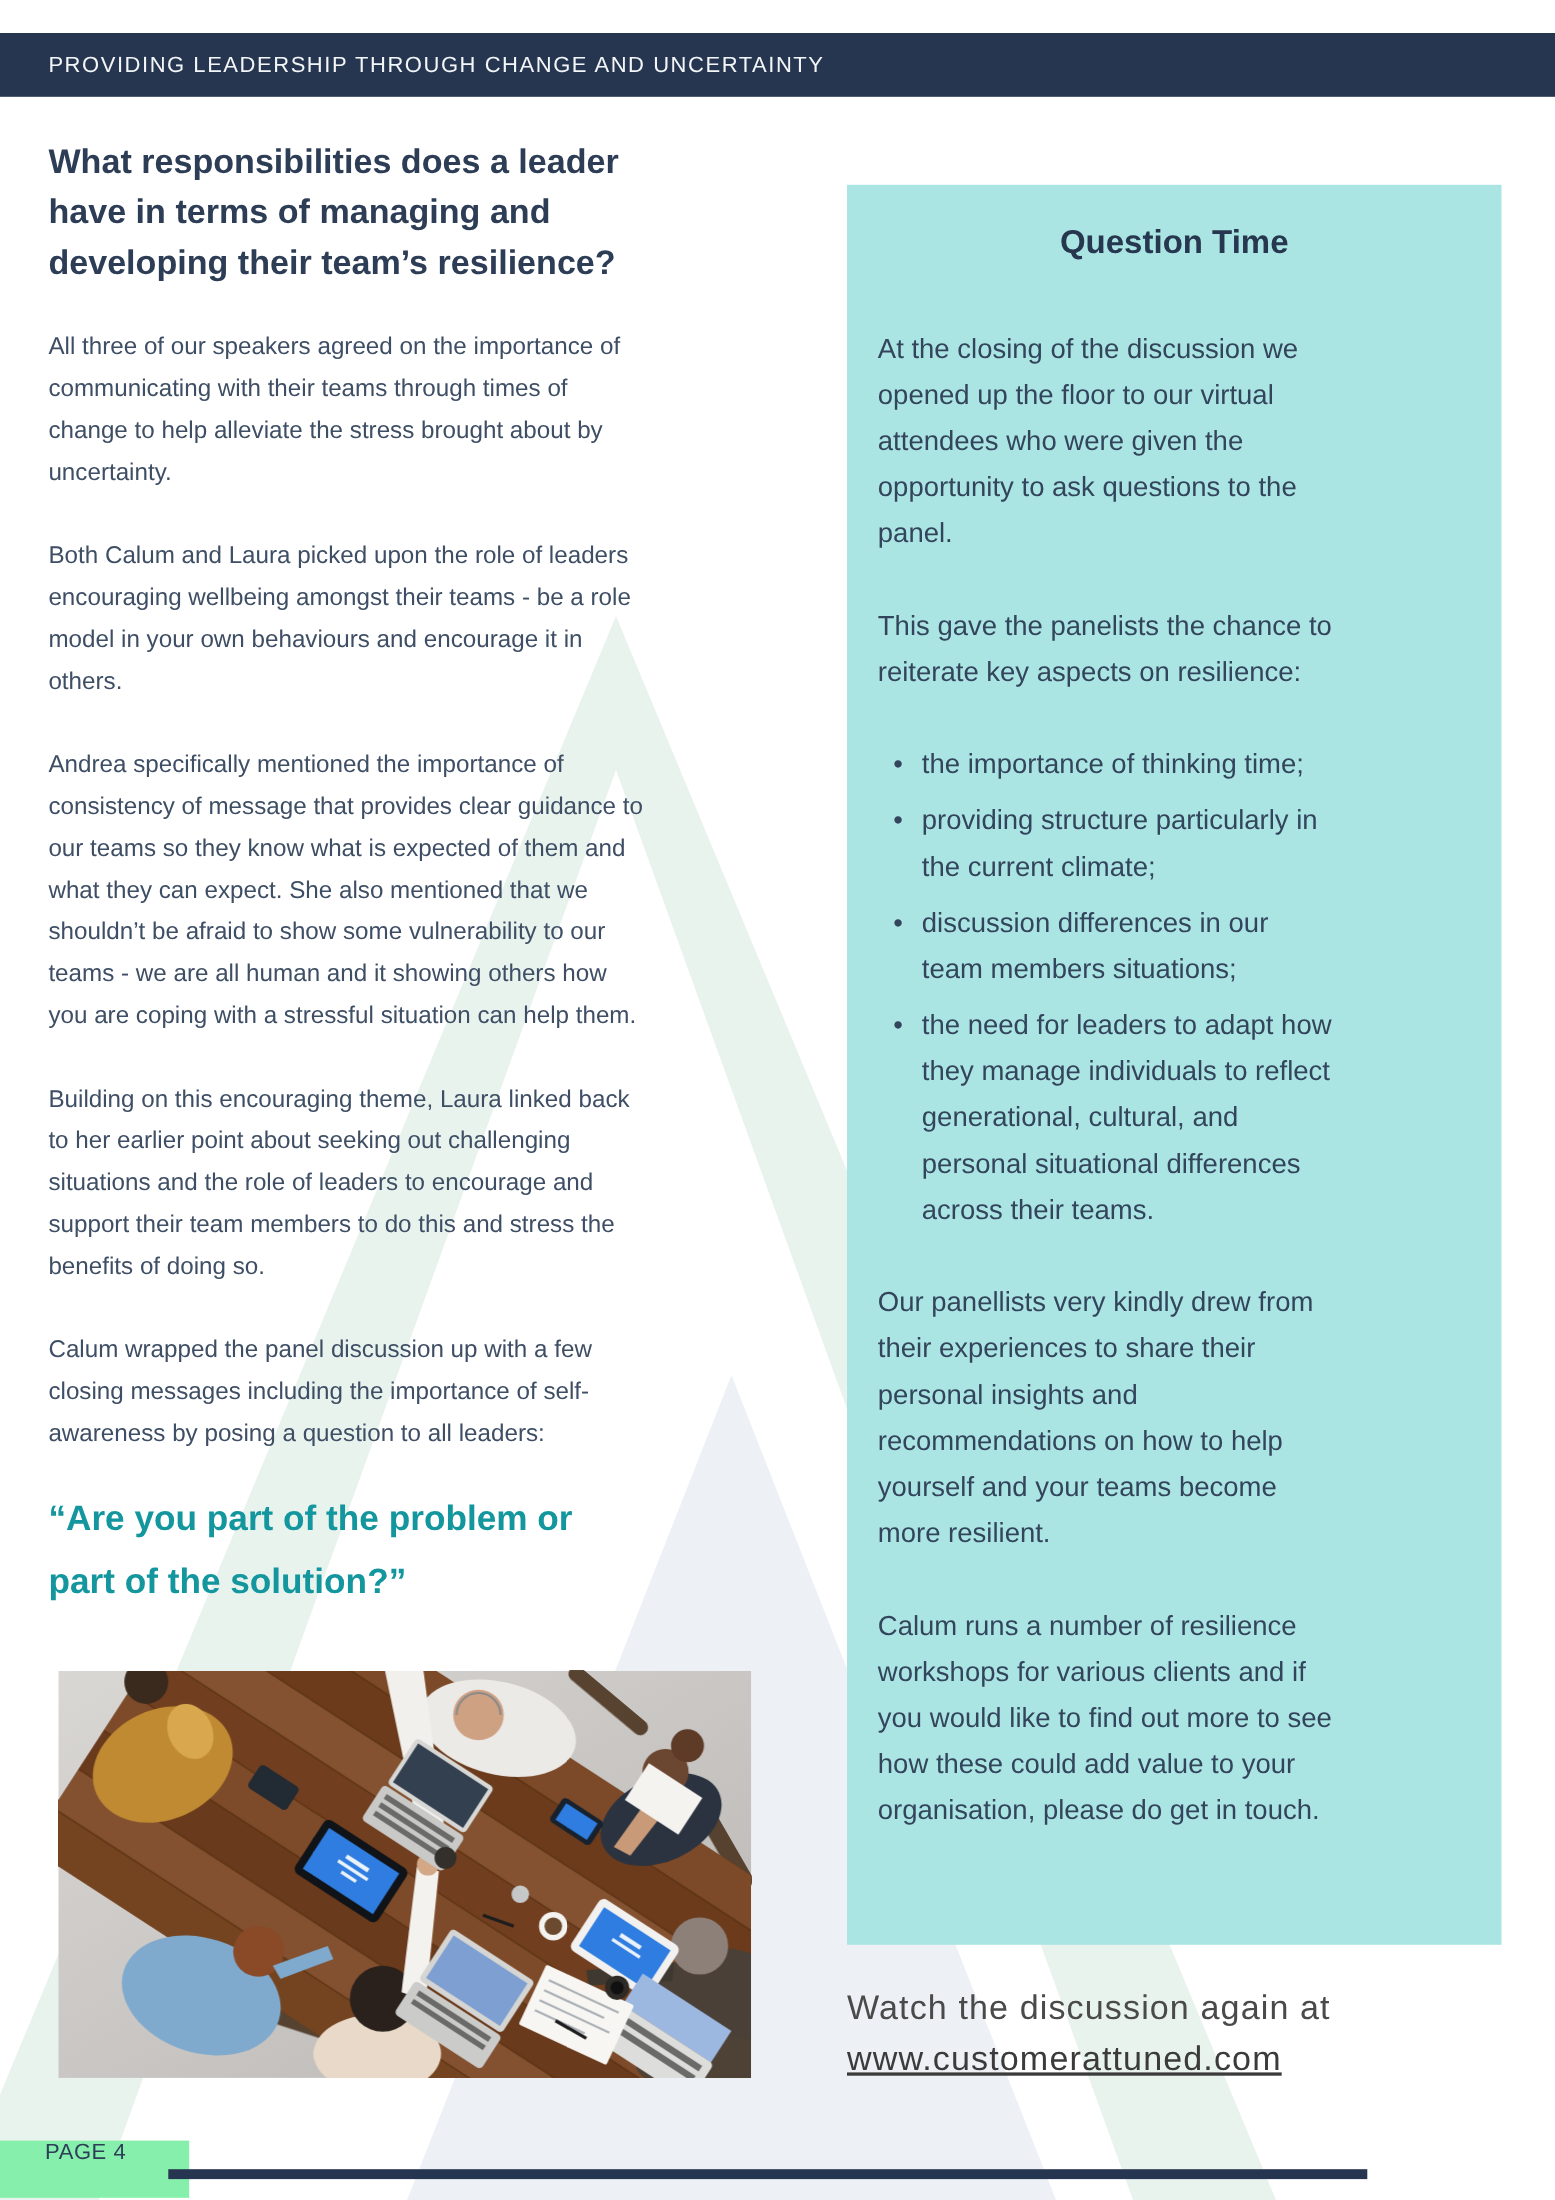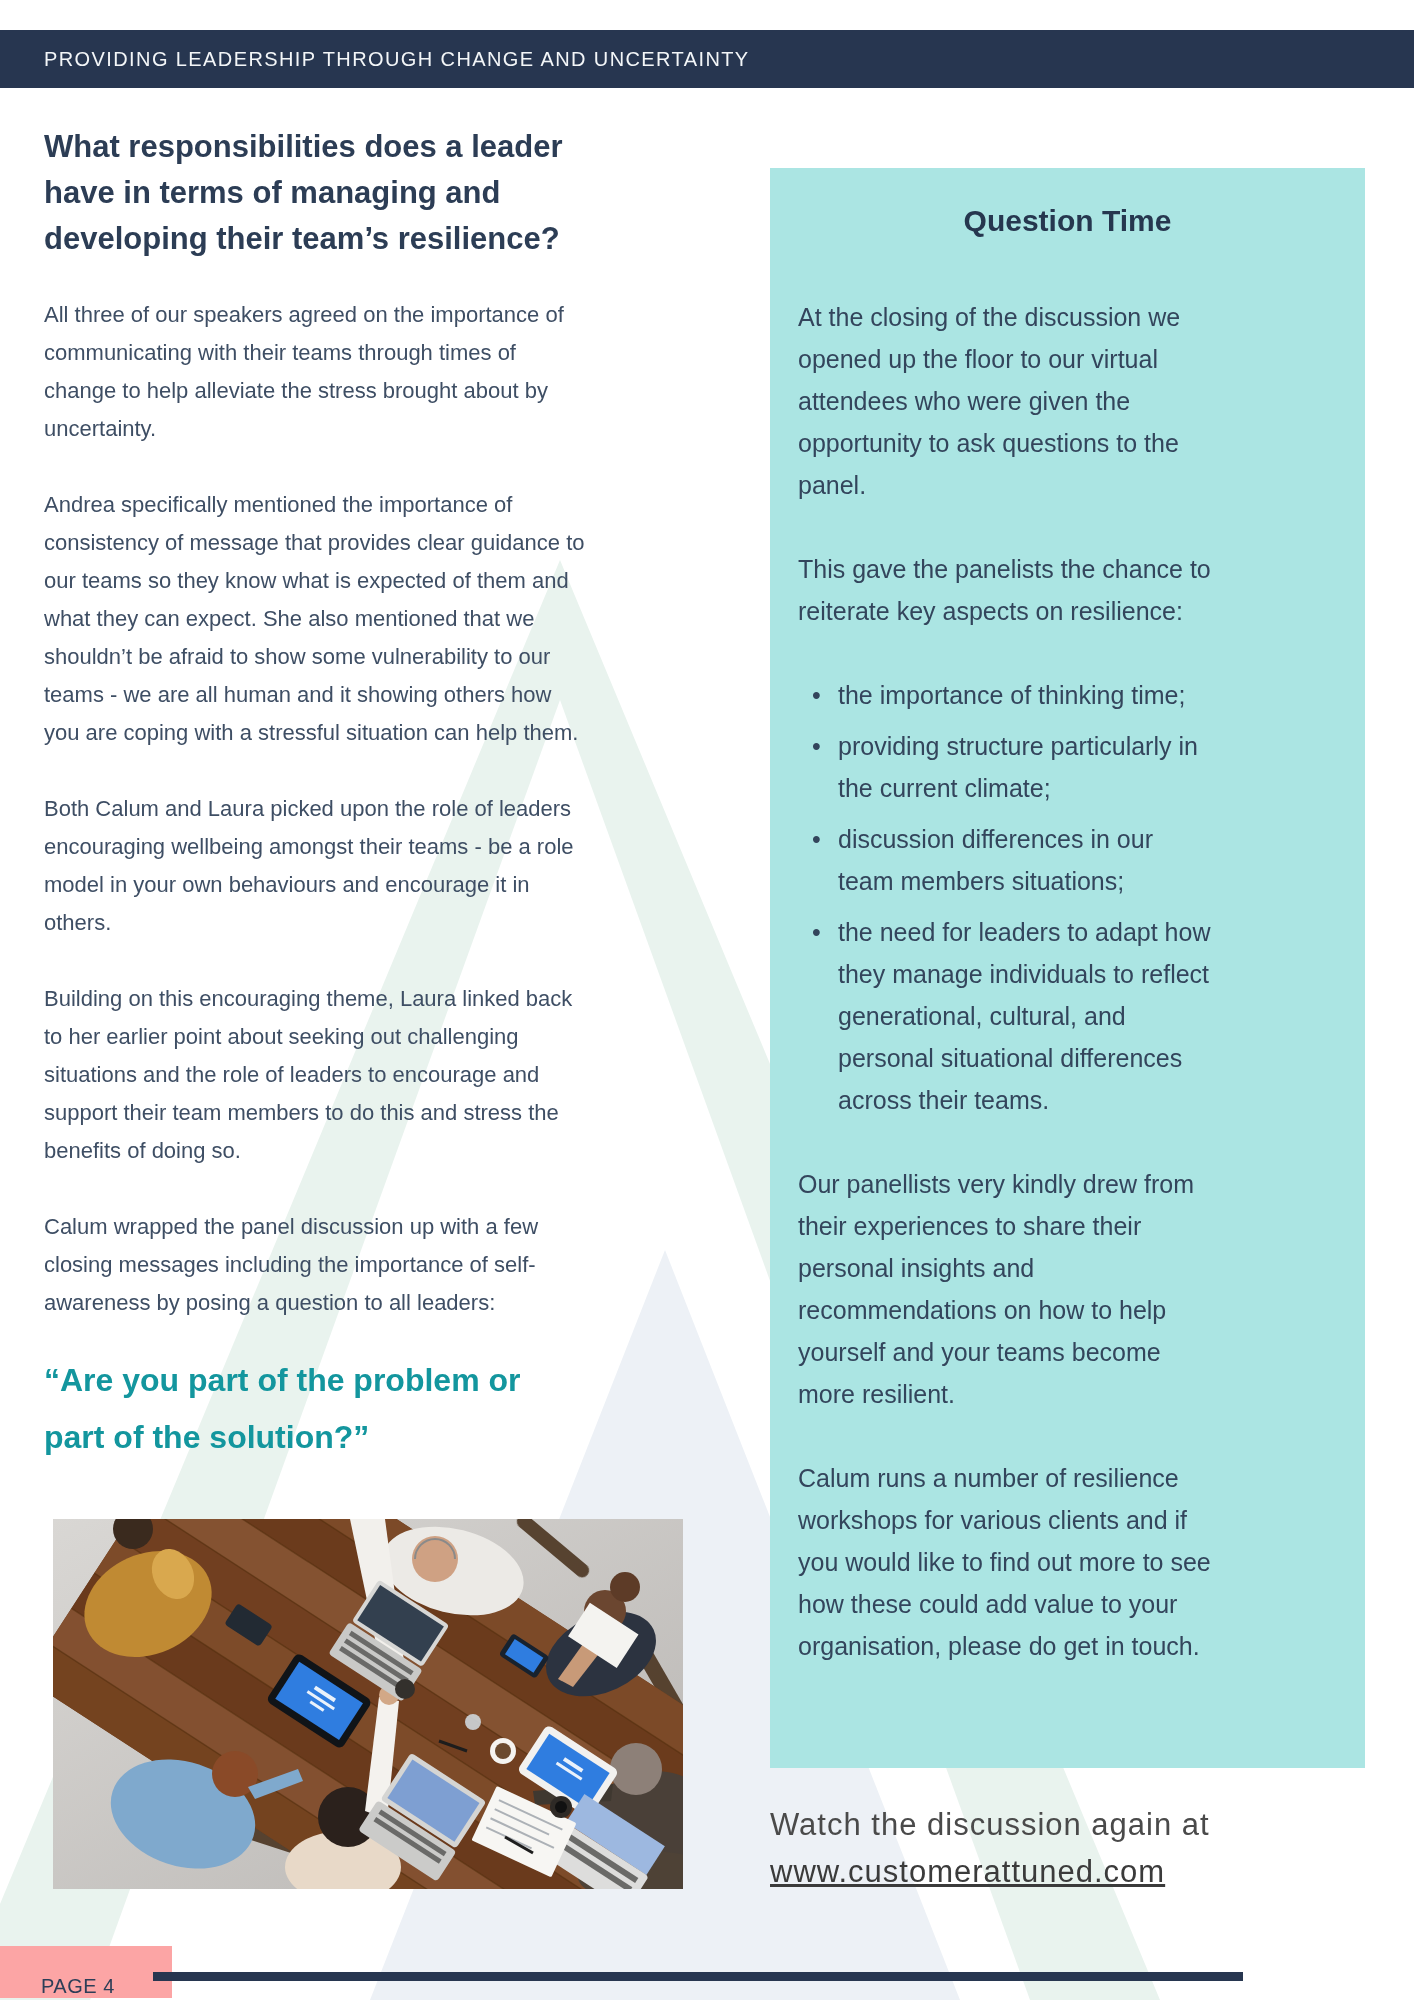--- a/index.html
+++ b/index.html
@@ -53,22 +53,22 @@
 
   
   .watch{
     position:absolute;left:770px;top:1802px;width:595px;text-align:left;z-index:2;
     color:#4a4a4a;font-size:31px;font-weight:300;letter-spacing:1px;line-height:45px;
   }
   .watch .link{
     display:inline-block;margin-top:2px;color:#3b3b3b;text-decoration:underline;cursor:pointer;
   }
   .pagebadge{
-    position:absolute;left:0;top:1946px;width:172px;height:52px;background:#fca5a5;z-index:2;
-    display:flex;align-items:flex-end;box-sizing:border-box;padding-left:41px;
+    position:absolute;left:0;top:1946px;width:172px;height:52px;background:#86efac;z-index:2;
+    display:flex;align-items:flex-start;box-sizing:border-box;padding-left:41px;
   }
   .pagebadge span{font-size:20px;color:#2d3e57;letter-spacing:0.5px;}
   .bottombar{position:absolute;left:153px;top:1972px;width:1090px;height:9px;background:#273650;z-index:2;}
 </style>
 </head>
 <body>
 
 <div class="page">
 
   <svg class="wm" width="1414" height="2000" viewBox="0 0 1414 2000" aria-hidden="true">
@@ -83,31 +83,31 @@
 
   <h1 class="headline">What responsibilities does a leader
 have in terms of managing and
 developing their team’s resilience?</h1>
 
   <div class="col-left">
     <p>All three of our speakers agreed on the importance of
 communicating with their teams through times of
 change to help alleviate the stress brought about by
 uncertainty.</p>
+    <p>Both Calum and Laura picked upon the role of leaders
+encouraging wellbeing amongst their teams - be a role
+model in your own behaviours and encourage it in
+others.</p>
     <p>Andrea specifically mentioned the importance of
 consistency of message that provides clear guidance to
 our teams so they know what is expected of them and
 what they can expect. She also mentioned that we
 shouldn’t be afraid to show some vulnerability to our
 teams - we are all human and it showing others how
 you are coping with a stressful situation can help them.</p>
-    <p>Both Calum and Laura picked upon the role of leaders
-encouraging wellbeing amongst their teams - be a role
-model in your own behaviours and encourage it in
-others.</p>
     <p>Building on this encouraging theme, Laura linked back
 to her earlier point about seeking out challenging
 situations and the role of leaders to encourage and
 support their team members to do this and stress the
 benefits of doing so.</p>
     <p>Calum wrapped the panel discussion up with a few
 closing messages including the importance of self-
 awareness by posing a question to all leaders:</p>
   </div>
 

